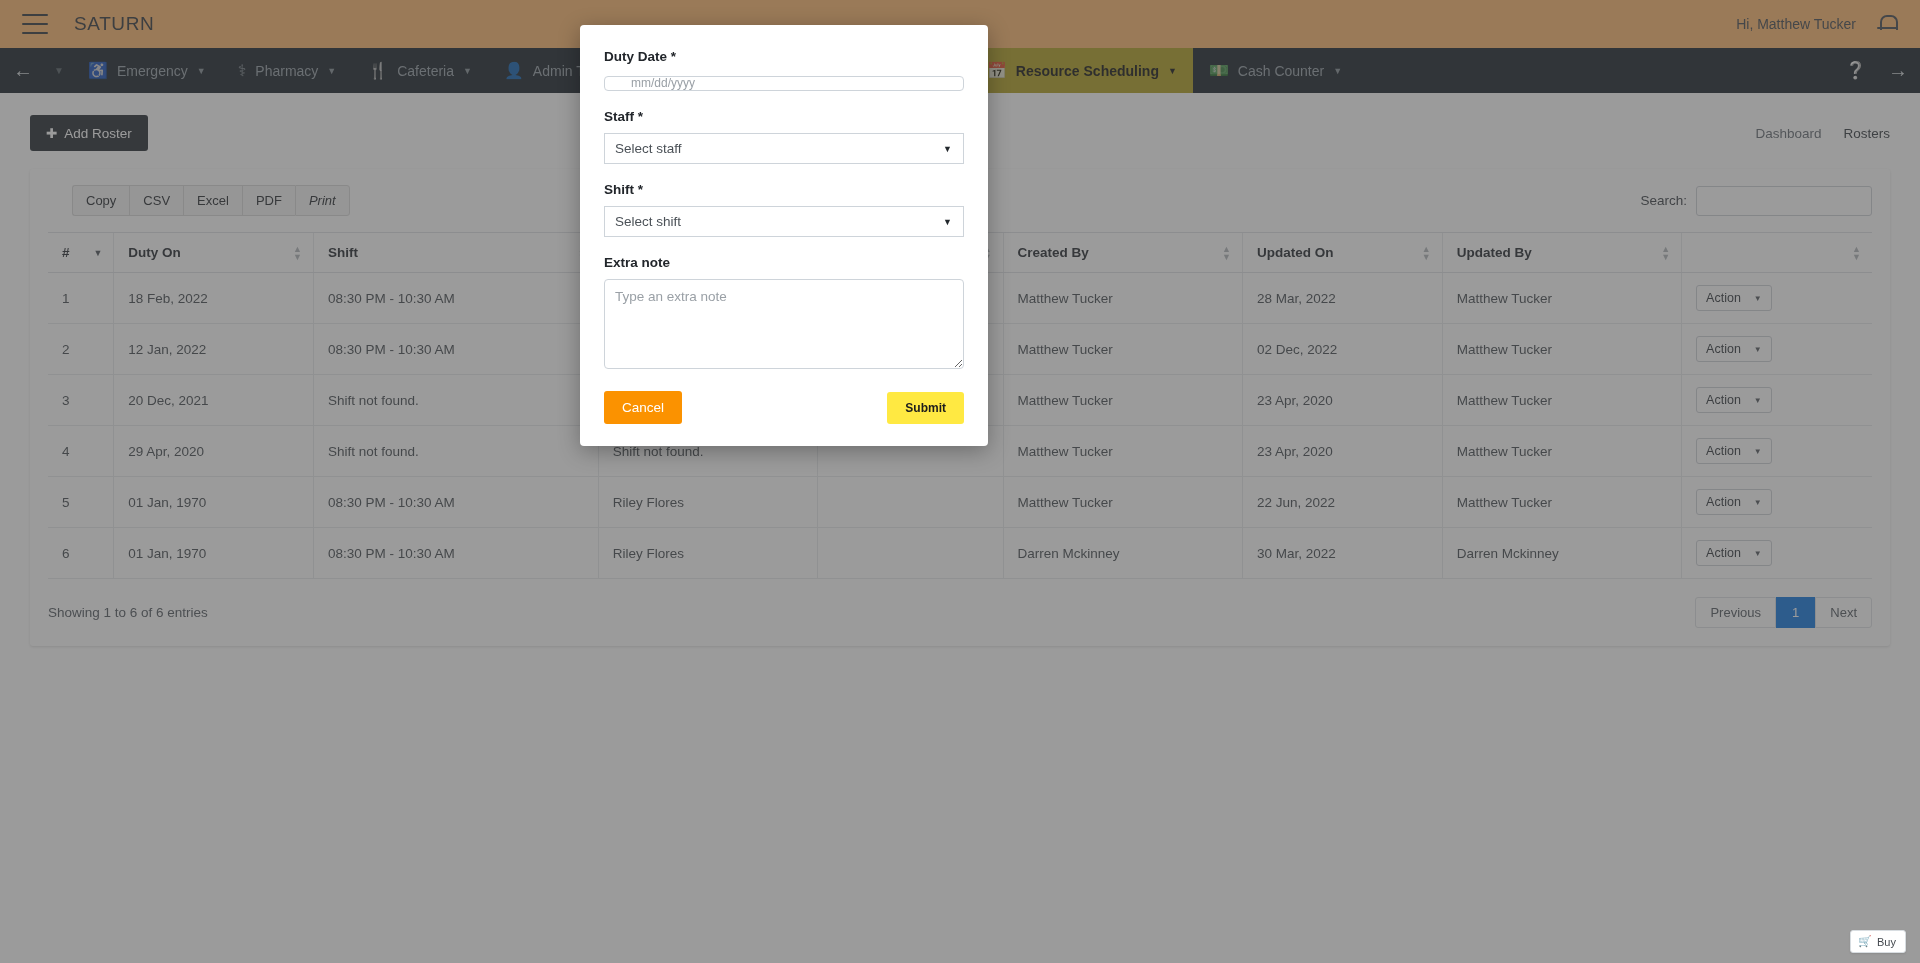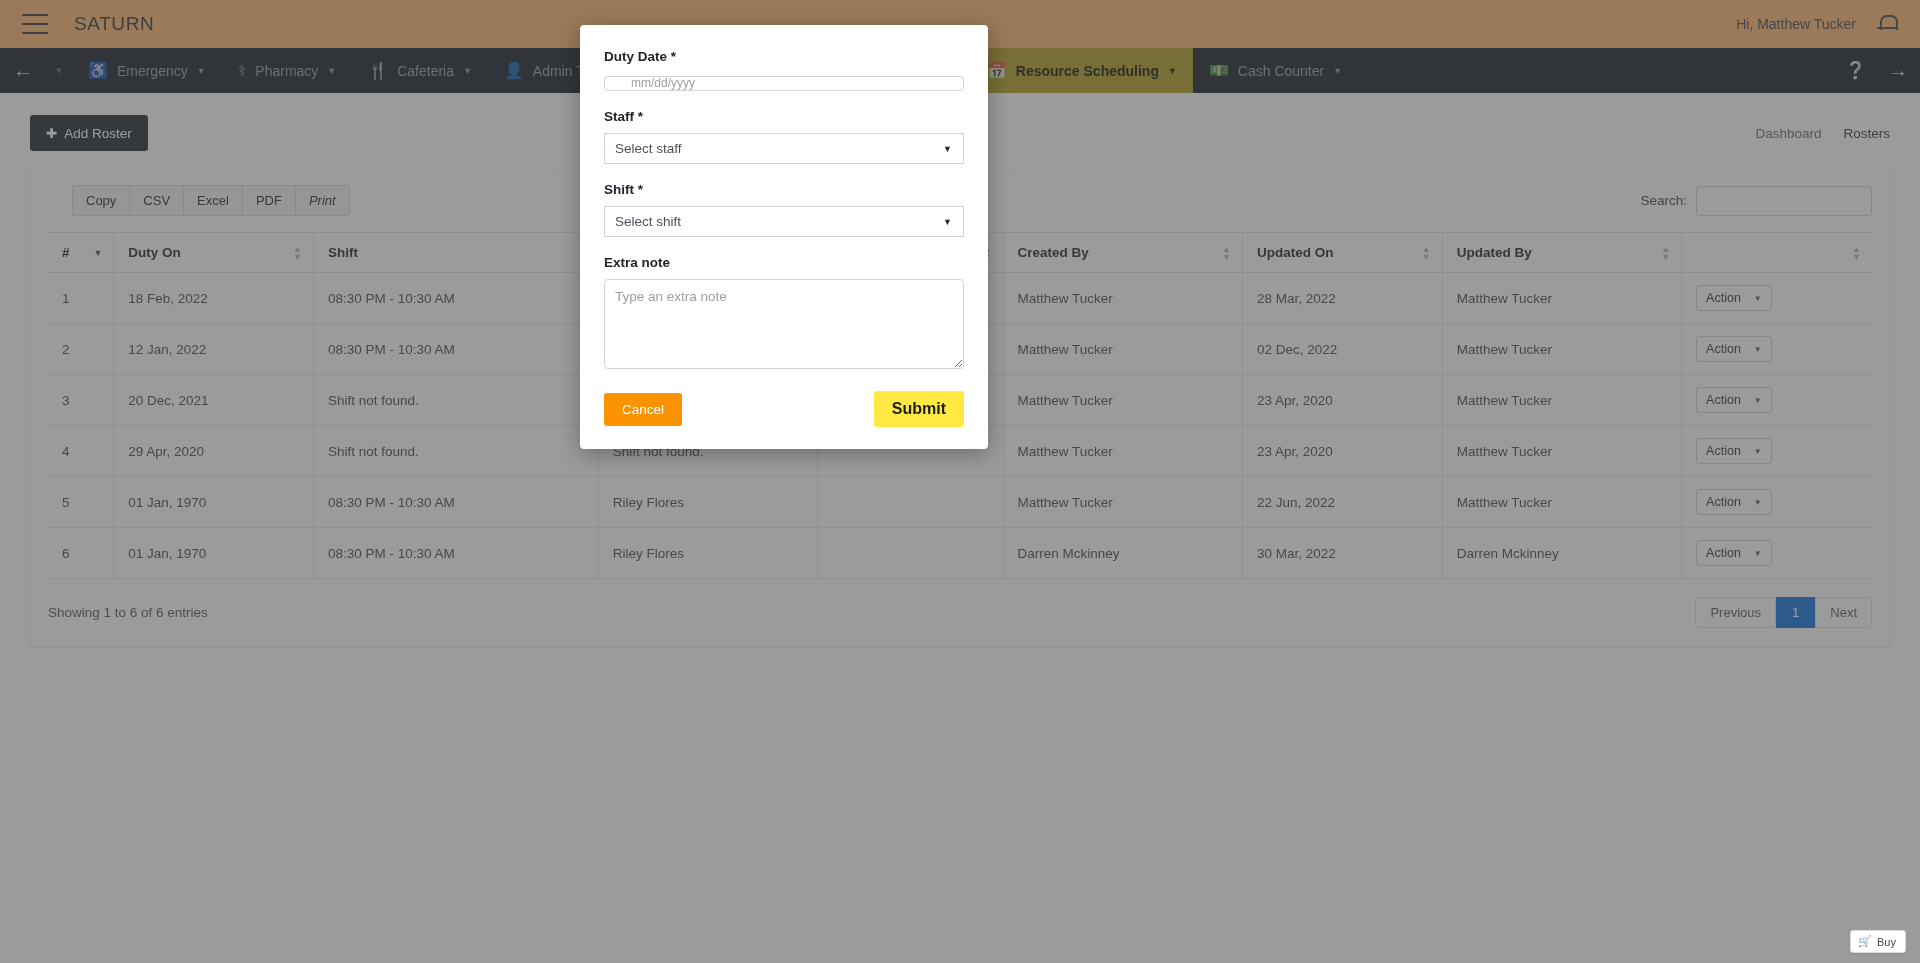--- a/index.html
+++ b/index.html
@@ -158,21 +158,21 @@
   }
   .ftextarea::placeholder { color:#9aa0a6; }
   .modal-actions { display:flex; align-items:center; margin-top:4px; }
   .btn-cancel {
     background:#fb9200; color:#fff; border:none; border-radius:3px;
     padding:9px 18px; font-size:13.5px; cursor:pointer;
     font-family:"Liberation Sans", sans-serif;
   }
   .btn-submit {
     margin-left:auto; background:#ffe942; color:#1d1d1d; border:none; border-radius:3px;
-    padding:9px 18px; font-size:16px; font-weight:700; cursor:pointer;
+    padding:9px 18px; font-size:12px; font-weight:700; cursor:pointer;
     font-family:"Liberation Sans", sans-serif;
   }
 
   
   .buy-badge {
     position:absolute; right:14px; bottom:10px; z-index:70;
     background:#fff; border:1px solid #d8dde1; border-radius:3px;
     font-size:11px; color:#44494f; padding:4px 9px 4px 7px;
     display:flex; align-items:center; gap:5px; box-shadow:0 1px 2px rgba(0,0,0,.10);
   }

